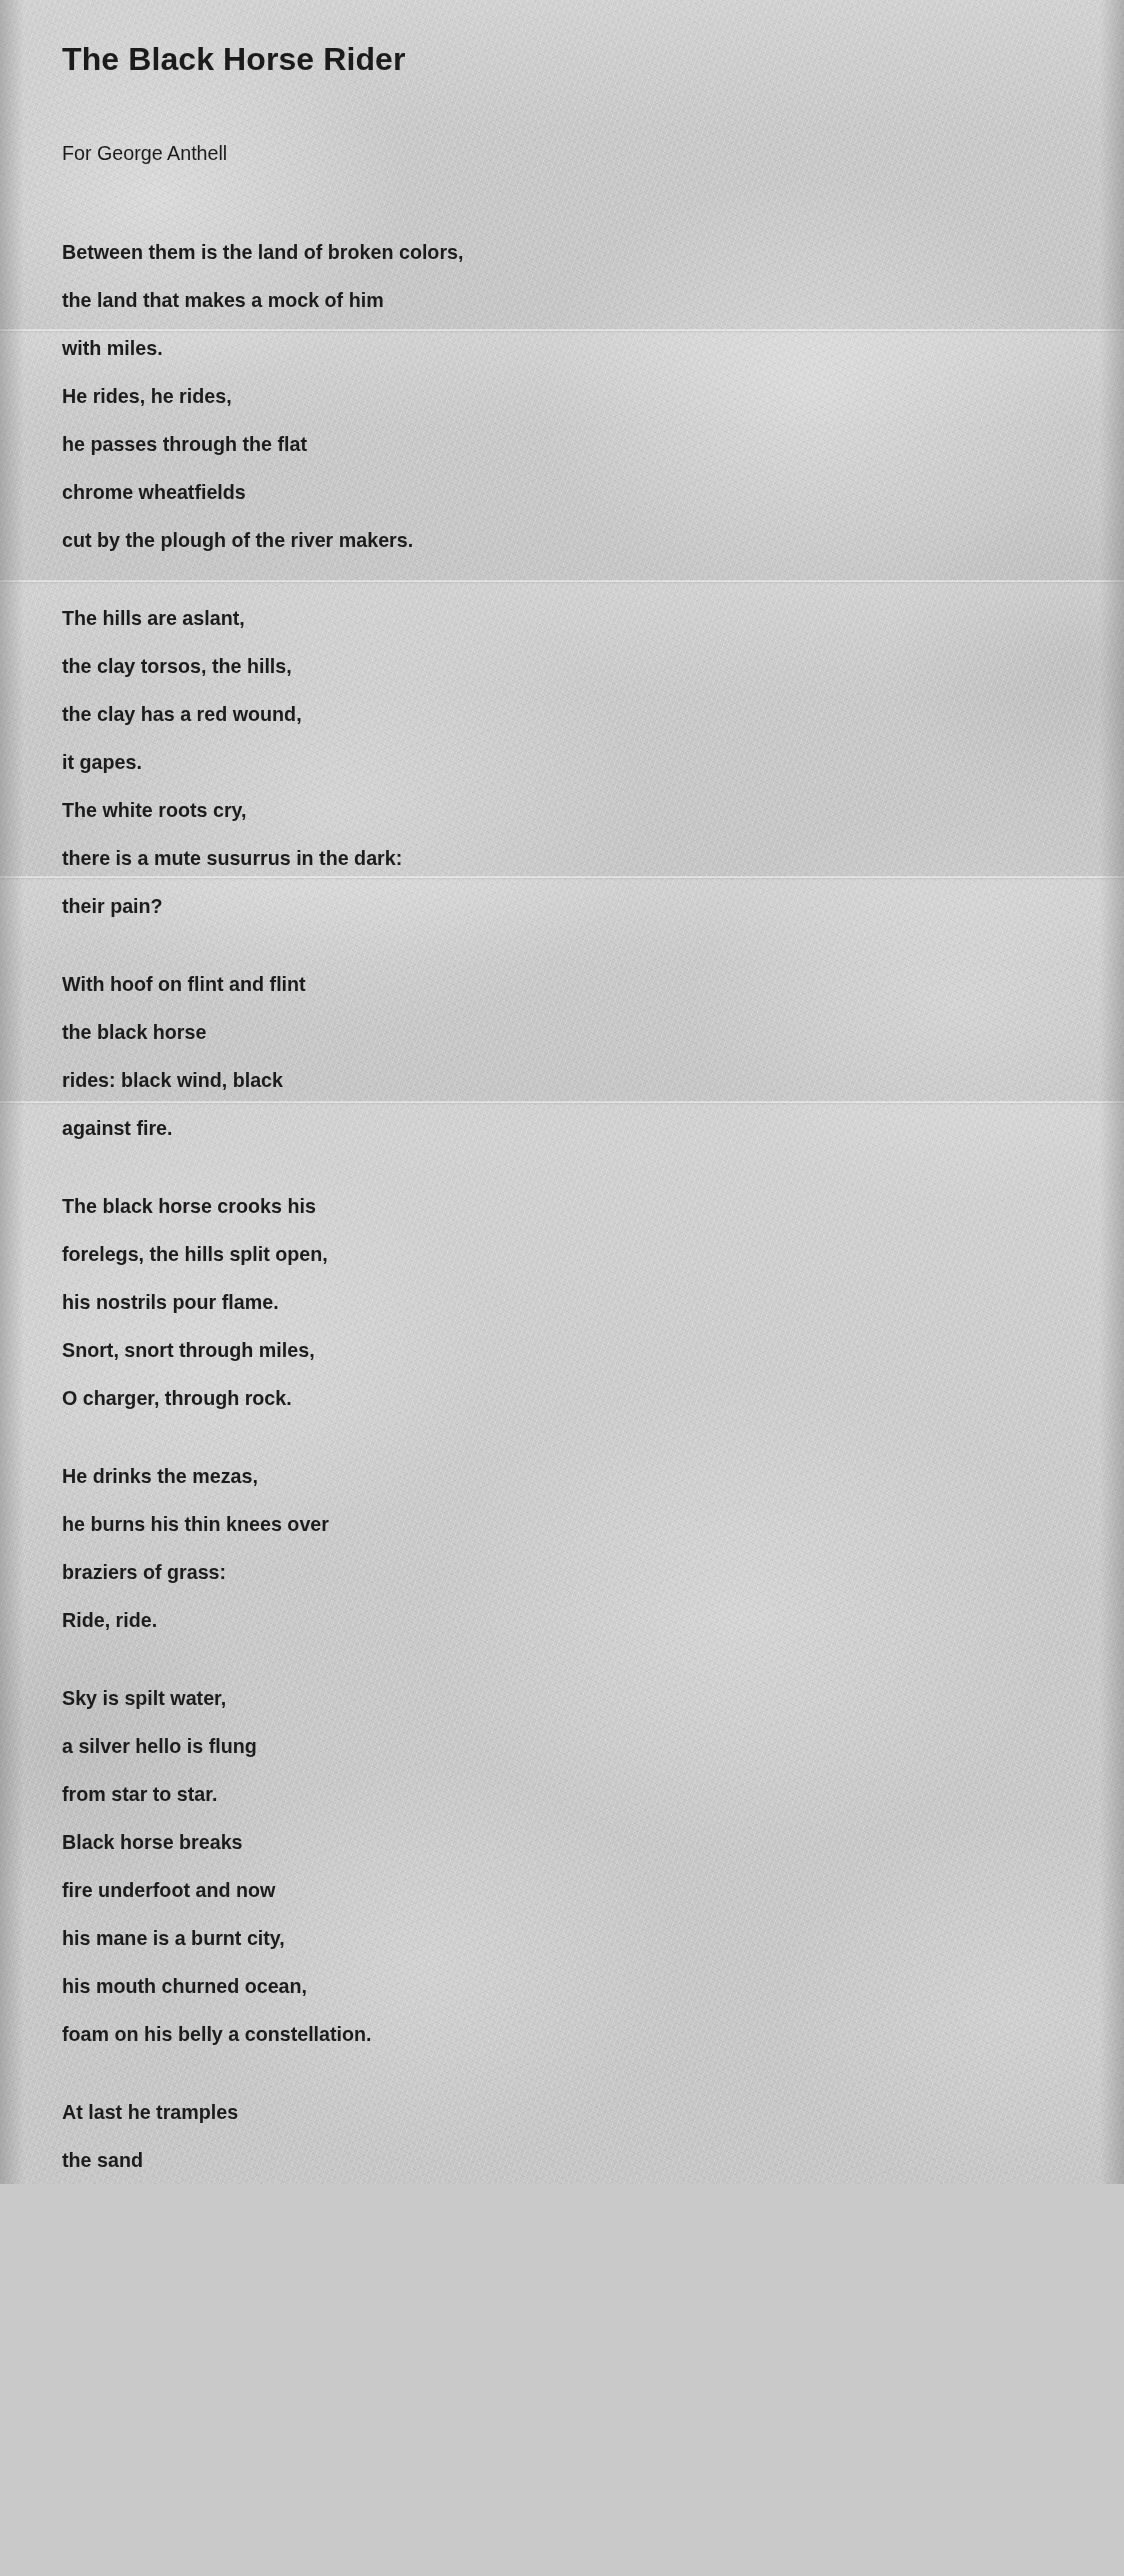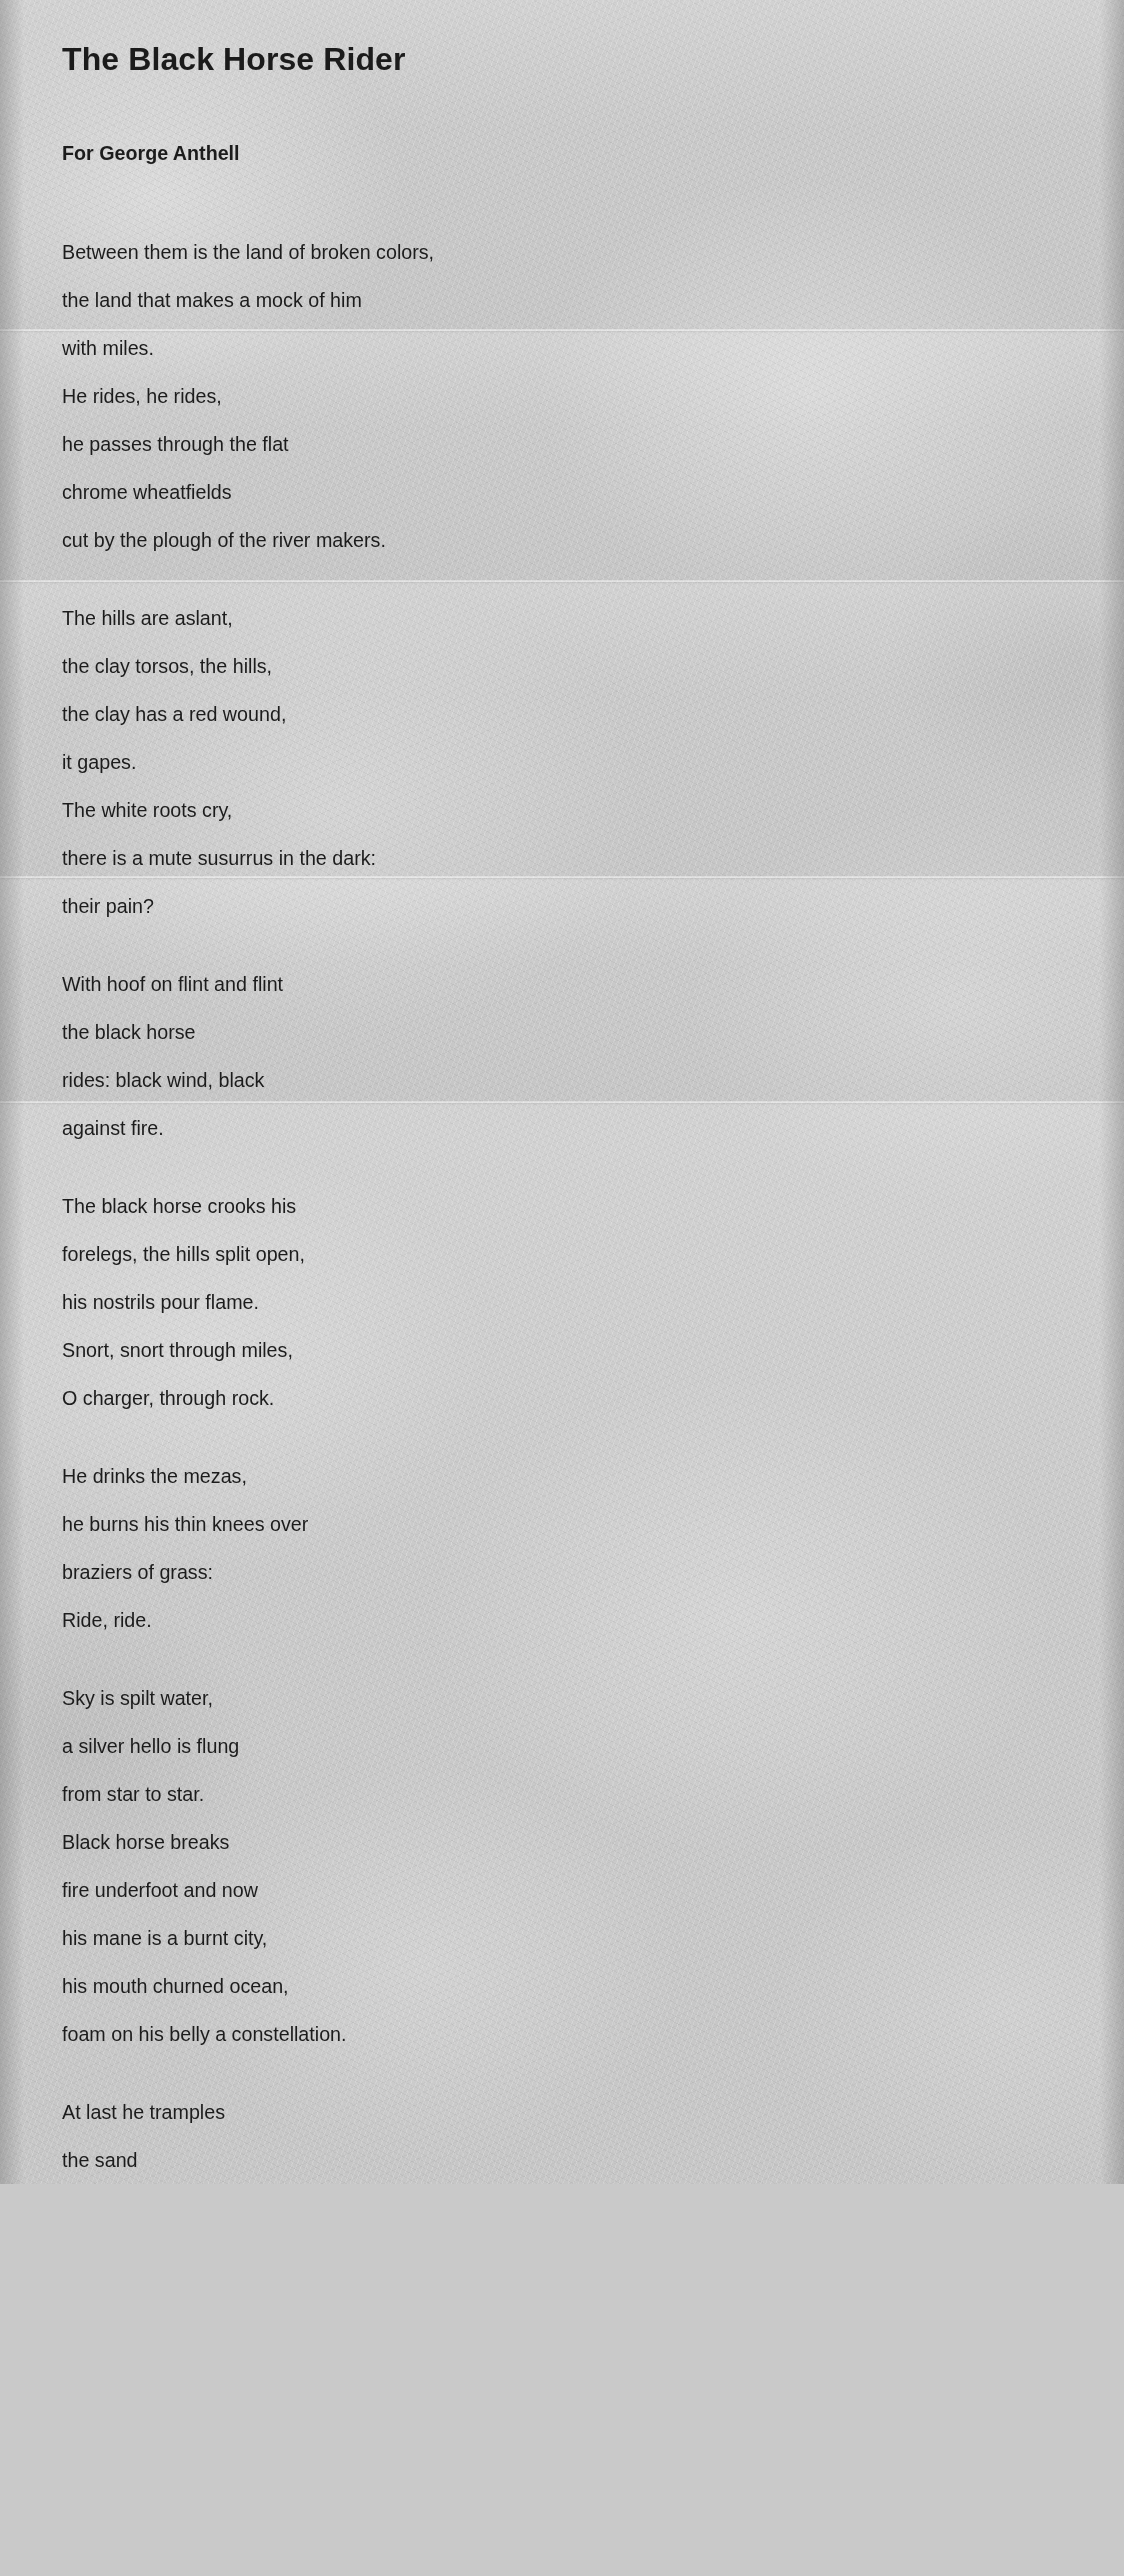--- a/index.html
+++ b/index.html
@@ -90,39 +90,39 @@
     color: #1b1b1b;
     letter-spacing: 0.1px;
     white-space: nowrap;
   }
 
   .dedication {
     position: absolute;
     left: 62px;
     top: 142px;
     font-size: 19.7px;
-    font-weight: bold;
+    font-weight: normal;
     color: #1c1c1c;
   }
 
   .poem-body {
     position: absolute;
     left: 62px;
     top: 228px;
     width: 843px;
   }
 
   .stanza {
     margin: 0 0 30px 0;
   }
   .stanza:last-child { margin-bottom: 0; }
 
   .line {
     font-size: 19.7px;
-    font-weight: normal;
+    font-weight: bold;
     color: #1c1c1c;
     line-height: 48px;
     white-space: pre;
   }
 
   .author {
     position: absolute;
     left: 73px;
     top: 2434px;
     font-size: 24px;

